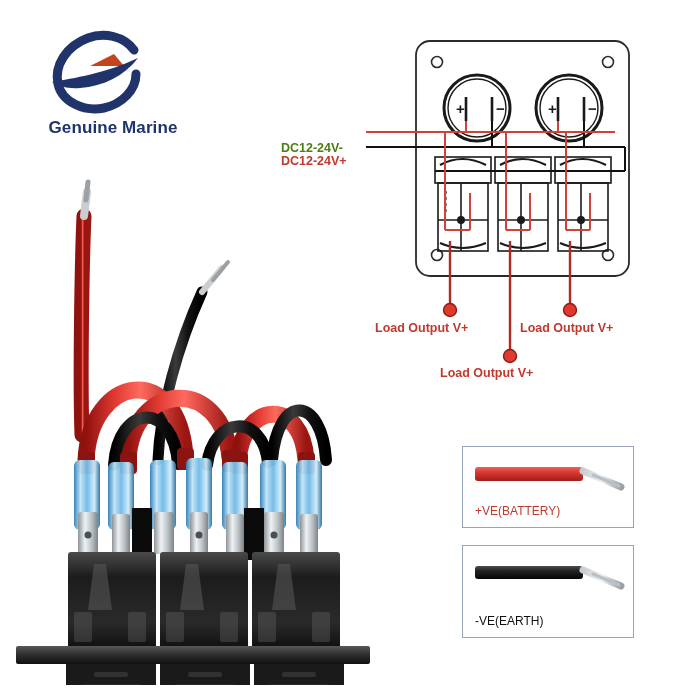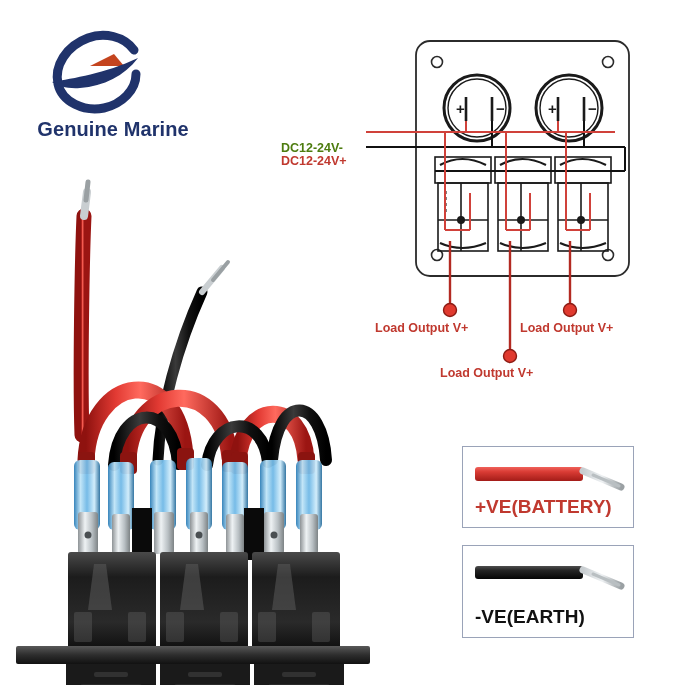--- a/index.html
+++ b/index.html
@@ -32,21 +32,21 @@
     top: 0px;
     width: 100px;
     height: 90px;
   }
   #brand-name {
     position: absolute;
     left: 0px;
     top: 90px;
     width: 190px;
     text-align: center;
-    font-size: 20px;
+    font-size: 17px;
     font-weight: bold;
     color: #20336b;
     letter-spacing: .1px;
   }
 
   
   #photo {
     position: absolute;
     left: 10px;
     top: 160px;
@@ -84,22 +84,22 @@
     background: #ffffff;
     border: 1.5px solid #9aa3b8;
     box-sizing: border-box;
   }
   #legend-pos { left: 462px; top: 446px; width: 172px; height: 82px; }
   #legend-neg { left: 462px; top: 545px; width: 172px; height: 93px; }
   .legend-caption {
     position: absolute;
     left: 12px;
     bottom: 9px;
-    font-size: 19px;
-    font-weight: bold;
+    font-size: 12px;
+    font-weight: normal;
     white-space: nowrap;
     text-align: right;
   }
   #legend-pos .legend-caption { color: #c0392f; }
   #legend-neg .legend-caption { color: #111111; }
   .legend-wire {
     position: absolute;
     left: 10px;
     top: 14px;
     width: 152px;

